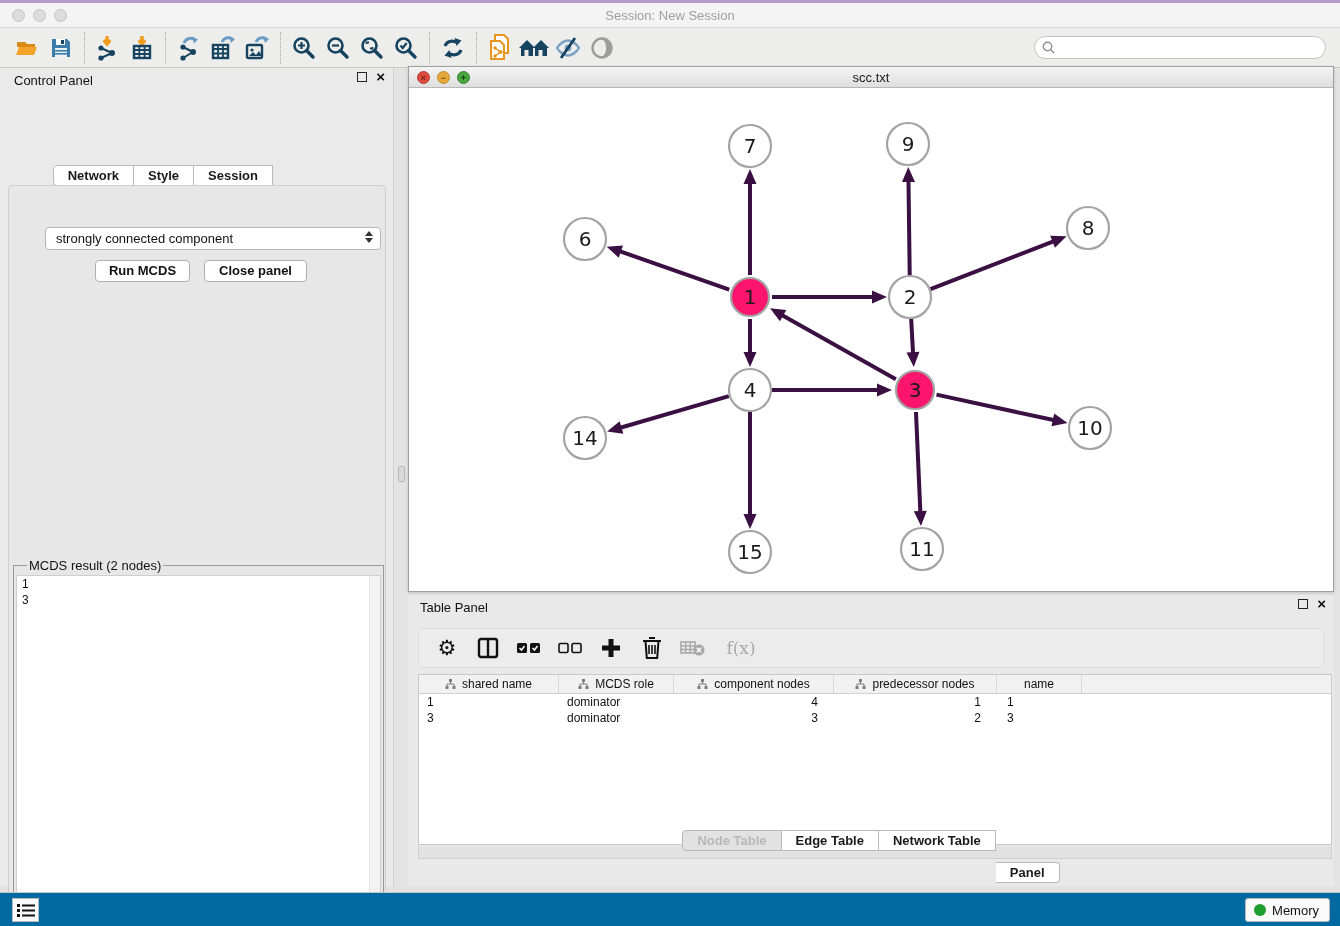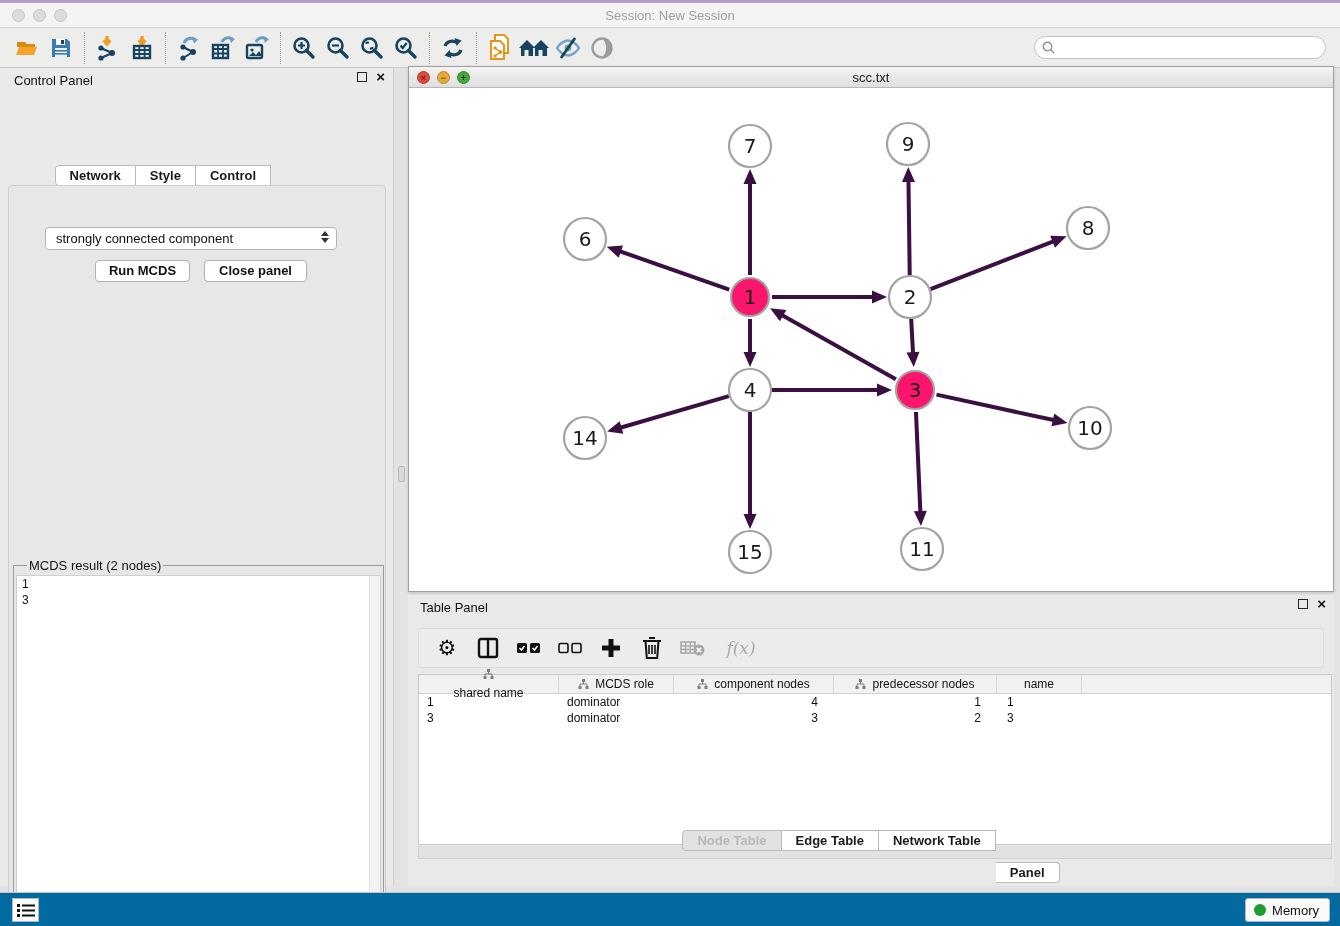--- a/index.html
+++ b/index.html
@@ -28,21 +28,21 @@
   .close-ico { font-size:15px; font-weight:700; color:#111; line-height:10px; }
 
   .tabs-row { position:absolute; left:0; top:97px; width:100%; display:flex; justify-content:center; }
   .tab { height:21px; line-height:19px; padding:0 14px; background:#fff; border:1px solid #b9b9b9; border-left:none; font-size:13px; font-weight:600; color:#1a1a1a; }
   .tab:first-child { border-left:1px solid #b9b9b9; border-radius:4px 0 0 4px; }
   .tab:last-child { border-radius:0 4px 4px 0;margin-top:32px; }
   .tab.disabled { background:#e2e2e2; color:#b8b8b8; }
 
   .inner-panel { position:absolute; left:8px; top:117px; width:378px; height:760px; background:#e7e7e7; border:1px solid #cfcfcf; border-radius:4px; }
   .opt-label { position:absolute; left:0; width:100%; top:26px; text-align:center; font-size:13px; font-weight:600; color:#111; }
-  .dropdown { position:absolute; left:36px; top:41px; width:292px; height:23px; background:#fff; border:1px solid #b5b5b5; border-radius:4px; font-size:13px; color:#111; display:flex; align-items:center; padding-left:10px; }
+  .dropdown { position:absolute; left:36px; top:41px; width:336px; height:23px; background:#fff; border:1px solid #b5b5b5; border-radius:4px; font-size:13px; color:#111; display:flex; align-items:center; padding-left:10px; }
   .stepper { position:absolute; right:7px; top:3px; display:flex; flex-direction:column; gap:2px; }
   .tri-up { width:0; height:0; border-left:4px solid transparent; border-right:4px solid transparent; border-bottom:5px solid #333; }
   .tri-dn { width:0; height:0; border-left:4px solid transparent; border-right:4px solid transparent; border-top:5px solid #333; }
   .btn { position:absolute; height:22px; background:#fff; border:1px solid #b0b0b0; border-radius:4px; font-size:13px; font-weight:600; color:#111; text-align:center; line-height:20px; }
   .btn-run { left:86px; top:74px; width:95px; }
   .btn-close { left:195px; top:74px; width:103px; }
 
   fieldset.result { position:absolute; left:4px; top:372px; width:371px; height:378px; border:1px solid #9a9a9a; background:transparent; }
   fieldset.result legend { font-size:13px; color:#111; padding:0 2px; margin-left:13px; }
   .result-area { position:absolute; left:2px; top:2px; right:2px; bottom:2px; background:#fff; border:1px solid #cfcfcf; overflow:hidden; }
@@ -60,21 +60,21 @@
   .net-title { position:absolute; left:0; right:0; top:3px; text-align:center; font-size:13px; color:#1a1a1a; }
   .net-canvas { position:relative; width:924px; height:503px; background:#fff; }
   .v-divider-thumb { position:absolute; left:398px; top:466px; width:7px; height:16px; background:#d9d9d9; border:1px solid #b8b8b8; border-radius:2px; }
 
   
   .table-panel { position:absolute; left:408px; top:595px; width:926px; height:291px; background:#e9e9e9; }
   .tp-head { position:relative; height:24px; }
   .tp-toolbar { position:absolute; left:10px; top:33px; width:906px; height:40px; background:#ececec; border:1px solid #ddd; border-radius:3px; display:flex; align-items:center; gap:15px; padding-left:15px; }
   .tp-ico { display:flex; align-items:center; justify-content:center; width:26px; height:26px; }
   .gear-char { font-size:21px; color:#111; line-height:22px; font-family:"DejaVu Sans", sans-serif; }
-  .fx { font-family:"DejaVu Serif", serif; font-style:italic; font-size:17px; color:#a8a8a8; }
+  .fx { font-family:"DejaVu Serif", serif; font-size:17px; color:#a8a8a8; }
   .grid-table { position:absolute; left:10px; top:79px; width:914px; height:171px; background:#fff; border:1px solid #c9c9c9; }
   .gt-header { display:flex; height:19px; background:#f1f1f1; border-bottom:1px solid #d2d2d2; }
   .gt-hcell { font-size:12px; color:#111; border-right:1px solid #d8d8d8; display:flex; align-items:center; justify-content:center; gap:6px; position:relative; }
   .gt-row { display:flex; height:16px; }
   .gt-cell { font-size:12px; color:#111; padding:1px 0 0 0; }
   .al { padding-left:8px; }
   .ar { text-align:right; padding-right:16px; }
   .tp-scrollstrip { position:absolute; left:10px; top:251px; width:914px; height:13px; background:#e2e2e2; border:1px solid #d0d0d0; border-top:none; }
   .tp-tabs { position:absolute; left:0; bottom:3px; width:100%; display:flex; justify-content:center; }
 
@@ -296,21 +296,21 @@
   <div class="panel-head">
     <div class="panel-title">Control Panel</div>
     <div class="panel-icons">
       <div class="float-ico"></div>
       <div class="close-ico">×</div>
     </div>
   </div>
   <div class="tabs-row">
     <div class="tab">Network</div>
     <div class="tab">Style</div>
-    <div class="tab">Control</div>
+    <div class="tab">Session</div>
     <div class="tab disabled">MCDS</div>
   </div>
 
   <div class="inner-panel">
     <div class="dropdown">
       <span>strongly connected component</span>
       <div class="stepper">
           <div class="tri-up"></div>
           <div class="tri-dn"></div>
         </div>
@@ -461,21 +461,21 @@
           </svg>
         </span>
       </div>
     <div class="tp-ico" style="width:40px;">
         <span class="fx">f(x)</span>
       </div>
   </div>
 
   <div class="grid-table">
     <div class="gt-header">
-      <div class="gt-hcell" style="width:140px;flex-direction:column;">
+      <div class="gt-hcell" style="width:140px;">
         <span>
             <svg width="11" height="11" viewBox="0 0 11 11">
               <rect x="4" y="0" width="3" height="3" fill="#7d7d7d"></rect>
               <path d="M5.5 3v2M2 7V5h7v2" stroke="#7d7d7d" stroke-width="1" fill="none"></path>
               <rect x="0.5" y="7" width="3" height="3" fill="#7d7d7d"></rect>
               <rect x="7.5" y="7" width="3" height="3" fill="#7d7d7d"></rect>
             </svg>
           </span>
         <span>shared name</span>
       </div>

